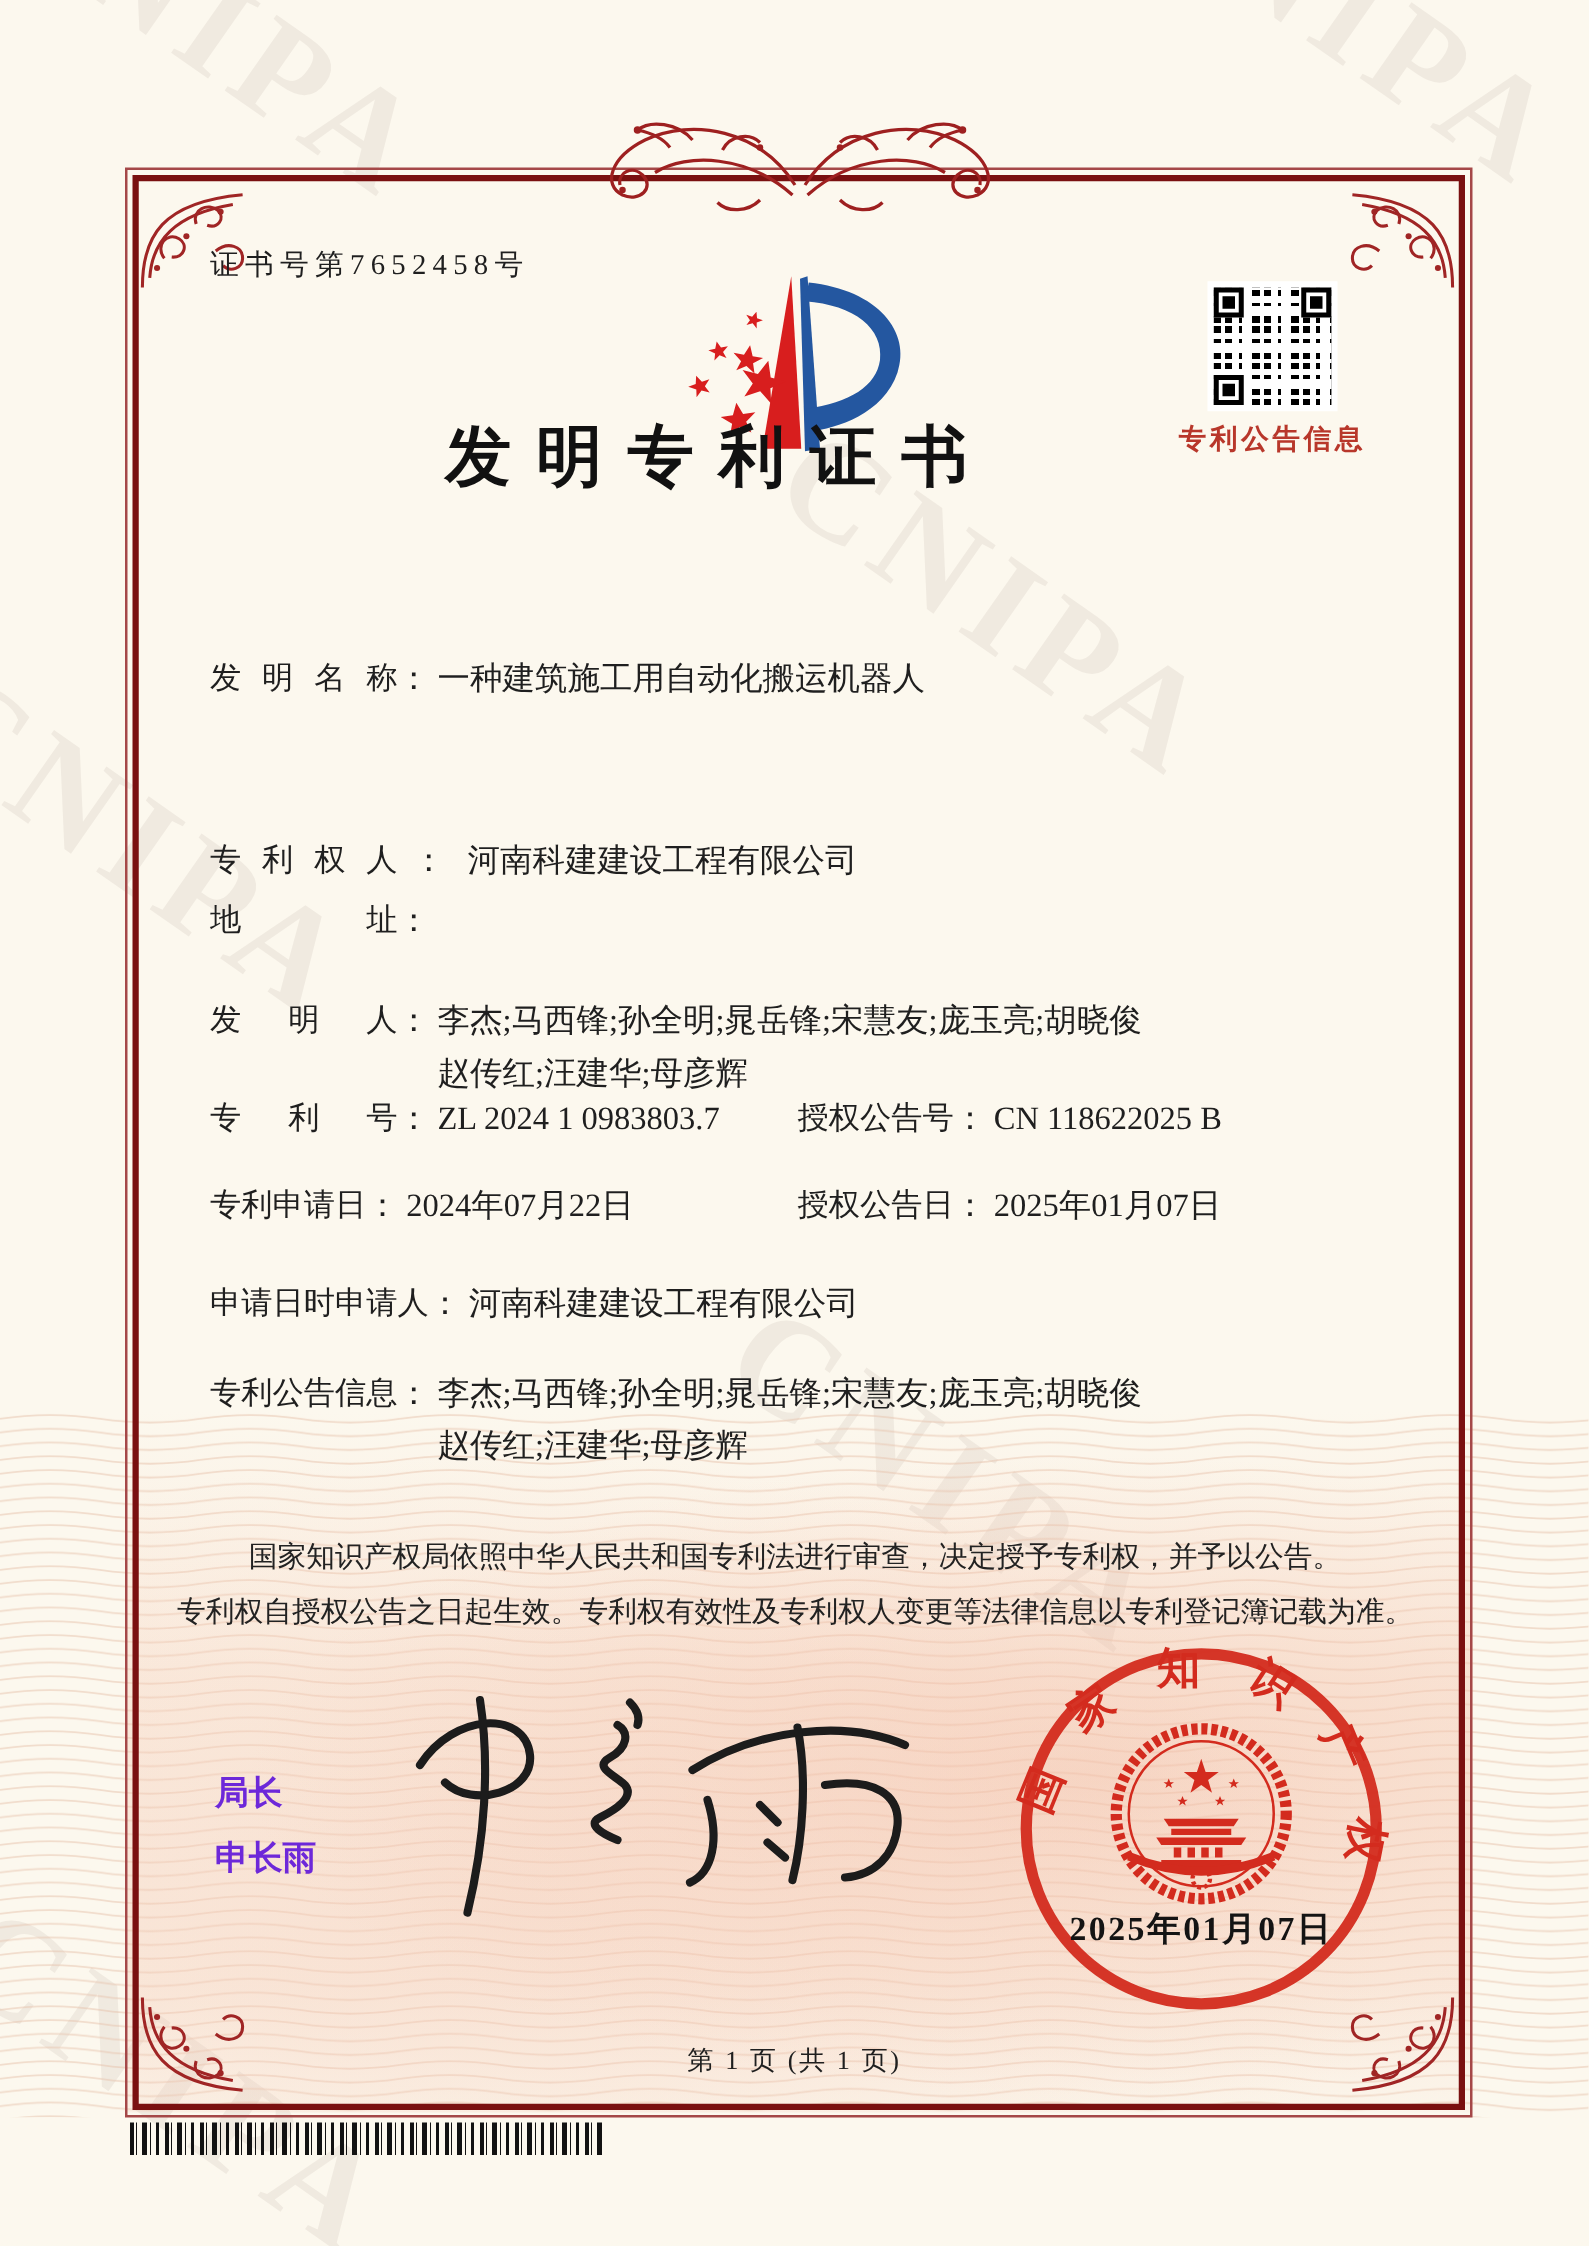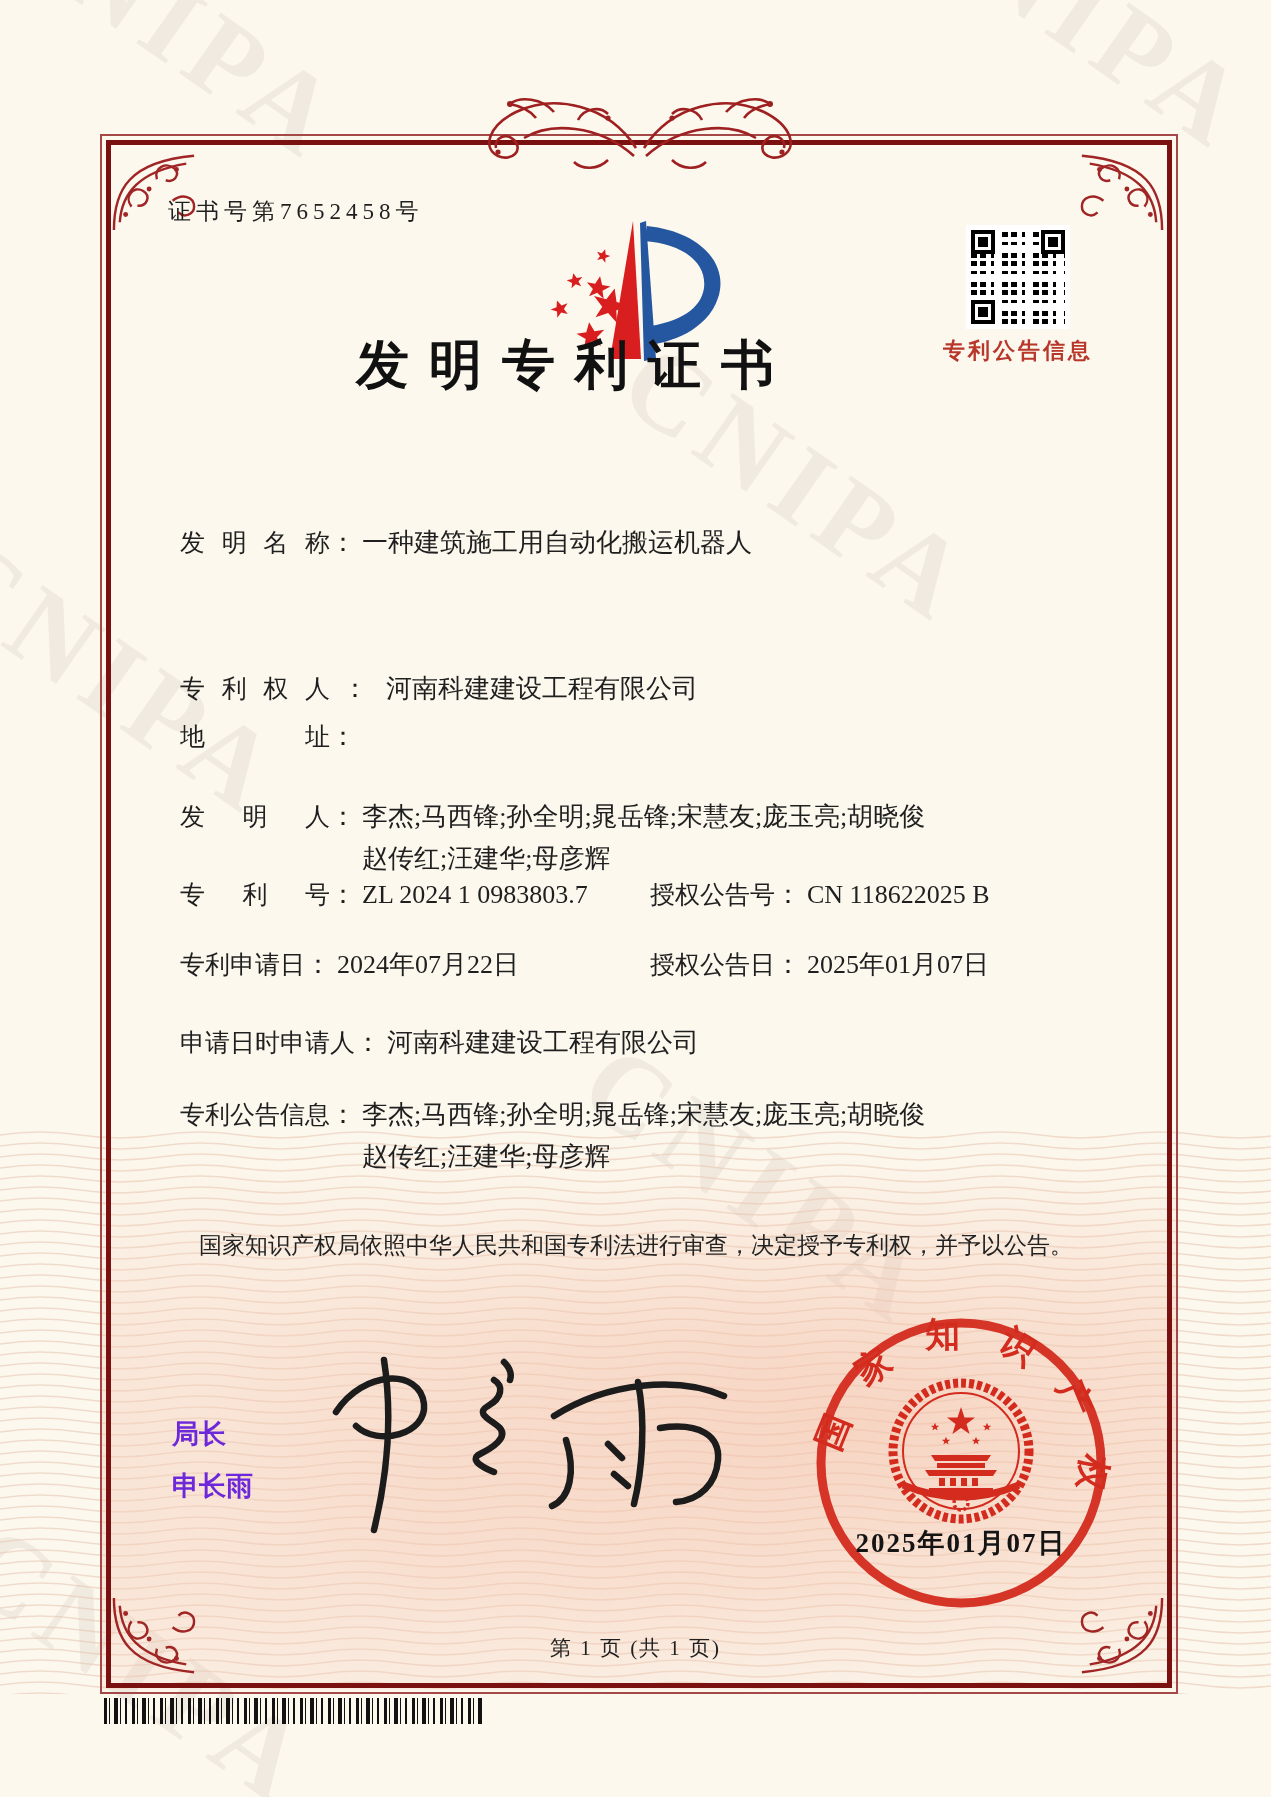--- a/index.html
+++ b/index.html
@@ -41,21 +41,21 @@
   .finder{position:absolute;width:16px;height:16px;border:4px solid #000;background:#fff;}
   .finder::after{content:"";position:absolute;inset:3px;background:#000;}
   .f-tl{left:0;top:0;} .f-tr{right:0;top:0;} .f-bl{left:0;bottom:0;}
   #qr-label{margin-top:12px;font-size:22px;letter-spacing:3px;color:#b8372b;font-weight:bold;}
 
   #title{position:absolute;left:0;top:330px;width:1150px;text-align:center;z-index:3;
          font-size:53px;font-weight:bold;letter-spacing:20px;color:#111;}
 
   
   .row{position:absolute;left:168px;width:960px;font-size:26px;line-height:42px;z-index:3;
-       display:flex;align-items:flex-start;margin-left:12px;}
+       display:flex;align-items:flex-start;}
   .jlabel{display:inline-block;width:150px;text-align:justify;text-align-last:justify;
           flex:0 0 150px;font-size:25px;}
   .plabel{font-size:25px;white-space:nowrap;}
   .colon{flex:0 0 auto;padding-right:6px;}
   .val{flex:1;}
   .cols{display:flex;}
   .col-l{flex:0 0 470px;display:flex;}
   .col-r{flex:1;display:flex;}
 
   
@@ -250,20 +250,21 @@
   <span class="plabel">专利公告信息</span>
     <span class="colon">：</span>
   <span class="val">
     <div>李杰;马西锋;孙全明;晁岳锋;宋慧友;庞玉亮;胡晓俊</div>
     <div>赵传红;汪建华;母彦辉</div>
   </span>
 </div>
 
 <div id="legal">
   <div>国家知识产权局依照中华人民共和国专利法进行审查，决定授予专利权，并予以公告。</div>
+  <div>专利权自授权公告之日起生效。专利权有效性及专利权人变更等法律信息以专利登记簿记载为准。</div>
 </div>
 
 <div id="signer">
   <div>局长</div>
   <div>申长雨</div>
 </div>
 
 <svg id="sig-svg" width="430" height="190" viewBox="0 0 430 190">
   <g fill="none" stroke="#1c1c1c" stroke-width="6.5" stroke-linecap="round" stroke-linejoin="round">
     <path d="M28,60 C55,18 112,16 116,52 C119,82 70,95 48,74"></path>

